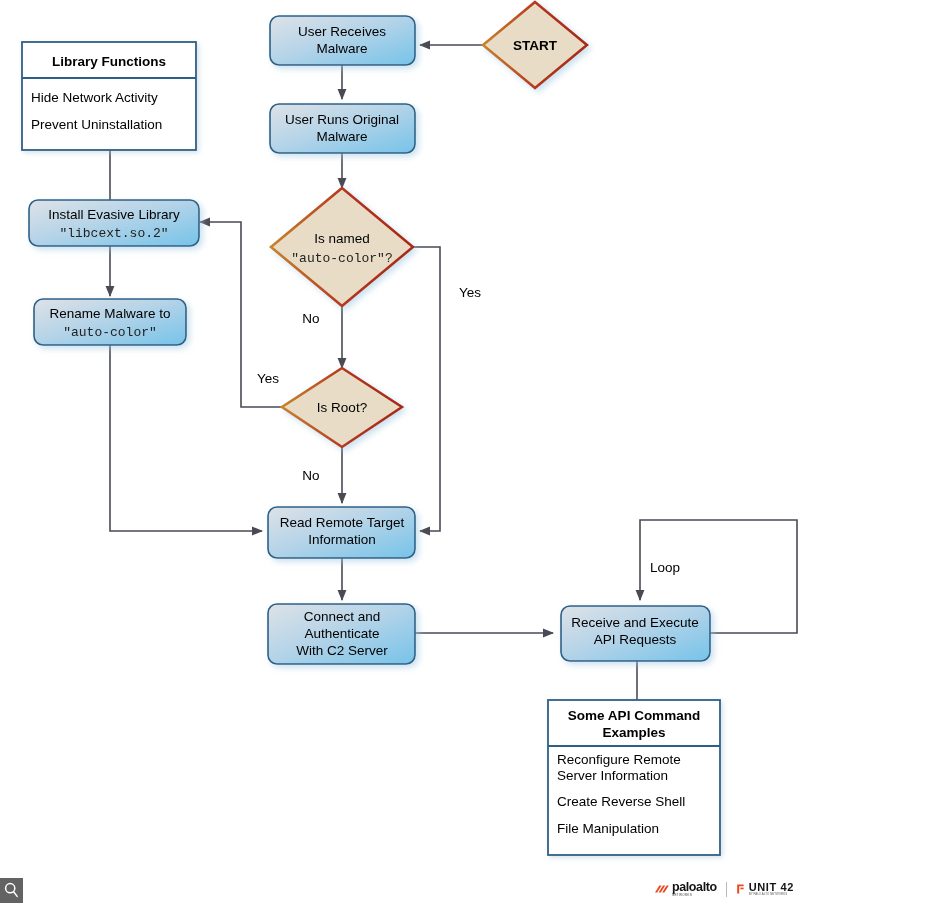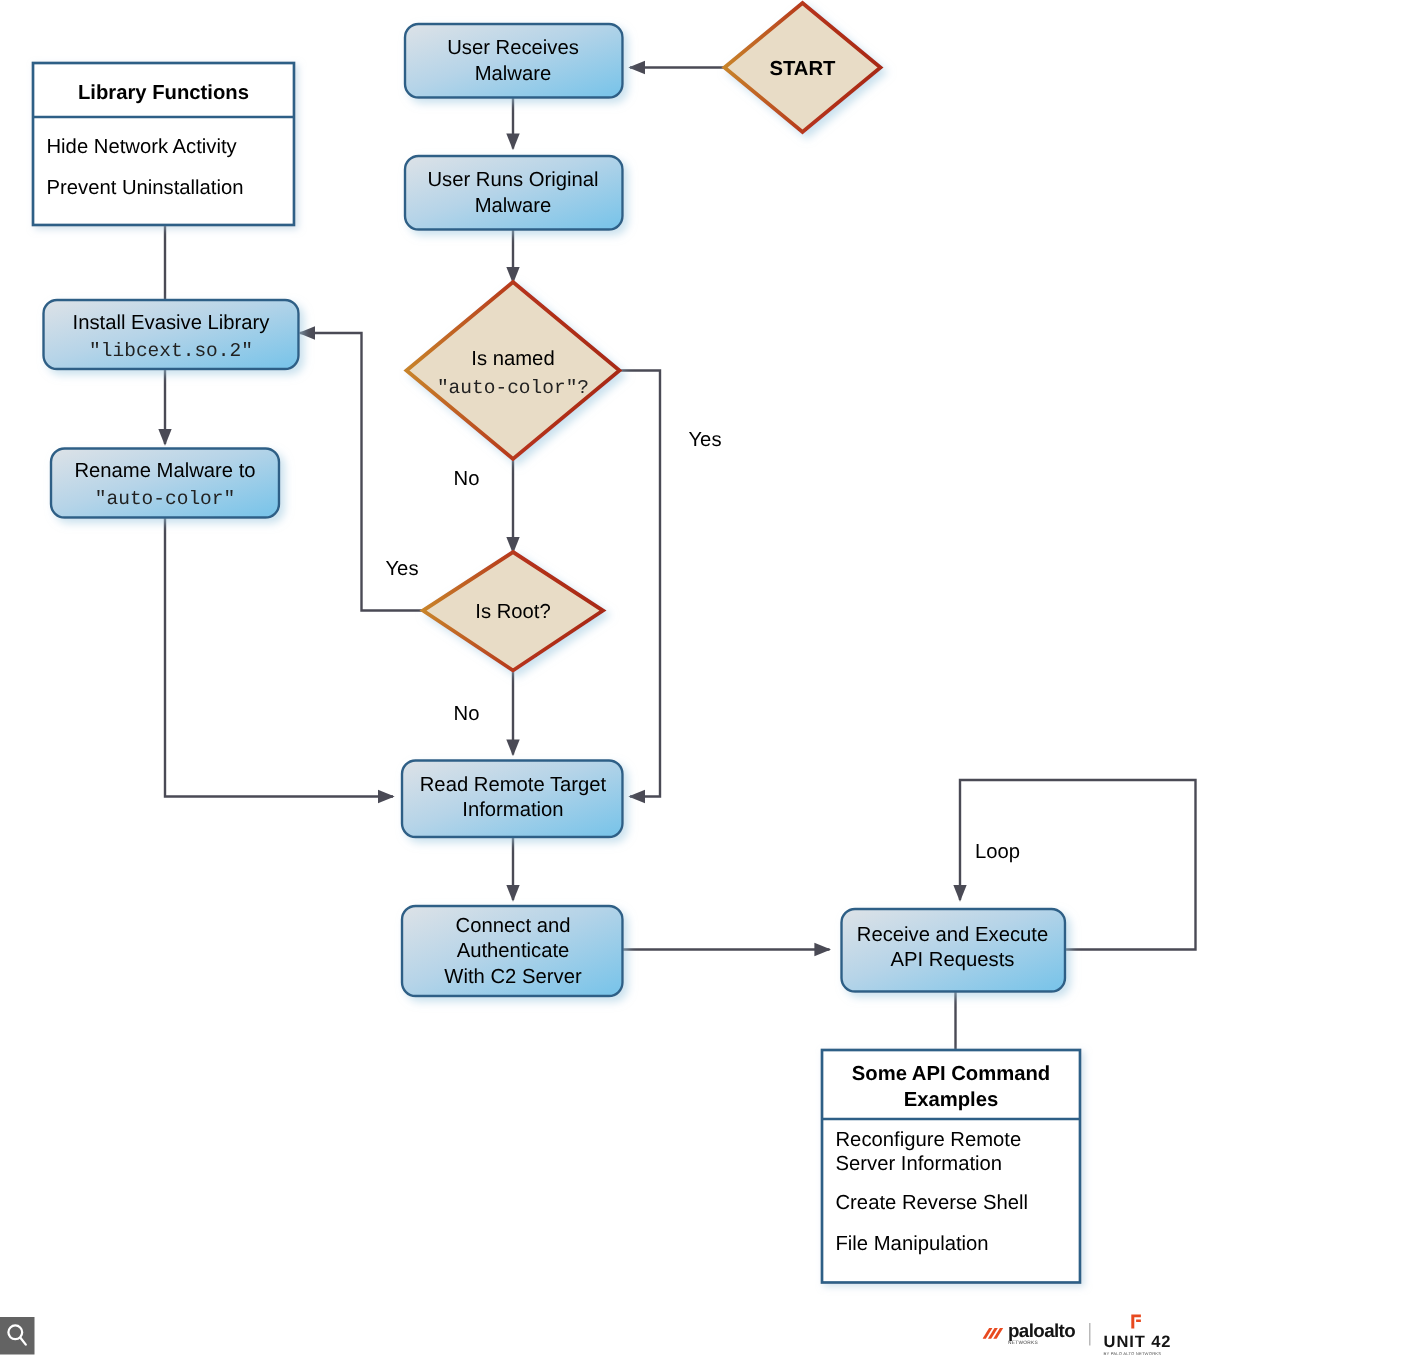--- a/index.html
+++ b/index.html
@@ -14,21 +14,21 @@
   .listtext{font-family:"Liberation Sans","DejaVu Sans",sans-serif;font-size:13.5px;fill:#000;}
   .searchbox{position:absolute;left:0px;top:878px;width:23px;height:25px;background:#636363;}
   .searchbox svg{position:absolute;left:4px;top:4px;}
   .footer{position:absolute;left:655px;top:878px;width:160px;height:22px;display:flex;align-items:center;gap:9px;}
   .pa-logo{display:flex;align-items:center;gap:3px;}
   .pa-mark{display:block;}
   .pa-word{font-family:"Liberation Sans","DejaVu Sans",sans-serif;font-weight:bold;font-size:12.5px;color:#141414;letter-spacing:-0.4px;line-height:1;}
   .pa-sub{font-family:"Liberation Sans","DejaVu Sans",sans-serif;font-size:3.2px;color:#444;letter-spacing:0.2px;line-height:1;}
   .pa-stack{display:flex;flex-direction:column;align-items:flex-start;}
   .divider{width:1px;height:15px;background:#b9b9b9;}
-  .u42{display:flex;align-items:center;gap:3px;flex-direction:column;}
+  .u42{display:flex;align-items:center;gap:3px;}
   .u42-word{font-family:"Liberation Sans","DejaVu Sans",sans-serif;font-weight:bold;font-size:11px;color:#141414;letter-spacing:0.6px;line-height:1;}
   .u42-sub{font-family:"Liberation Sans","DejaVu Sans",sans-serif;font-size:2.8px;color:#555;letter-spacing:0.1px;line-height:1;}
 </style>
 </head>
 <body>
 
 <div id="stage">
 
 <svg width="946" height="912" viewBox="0 0 946 912">
   <defs>

